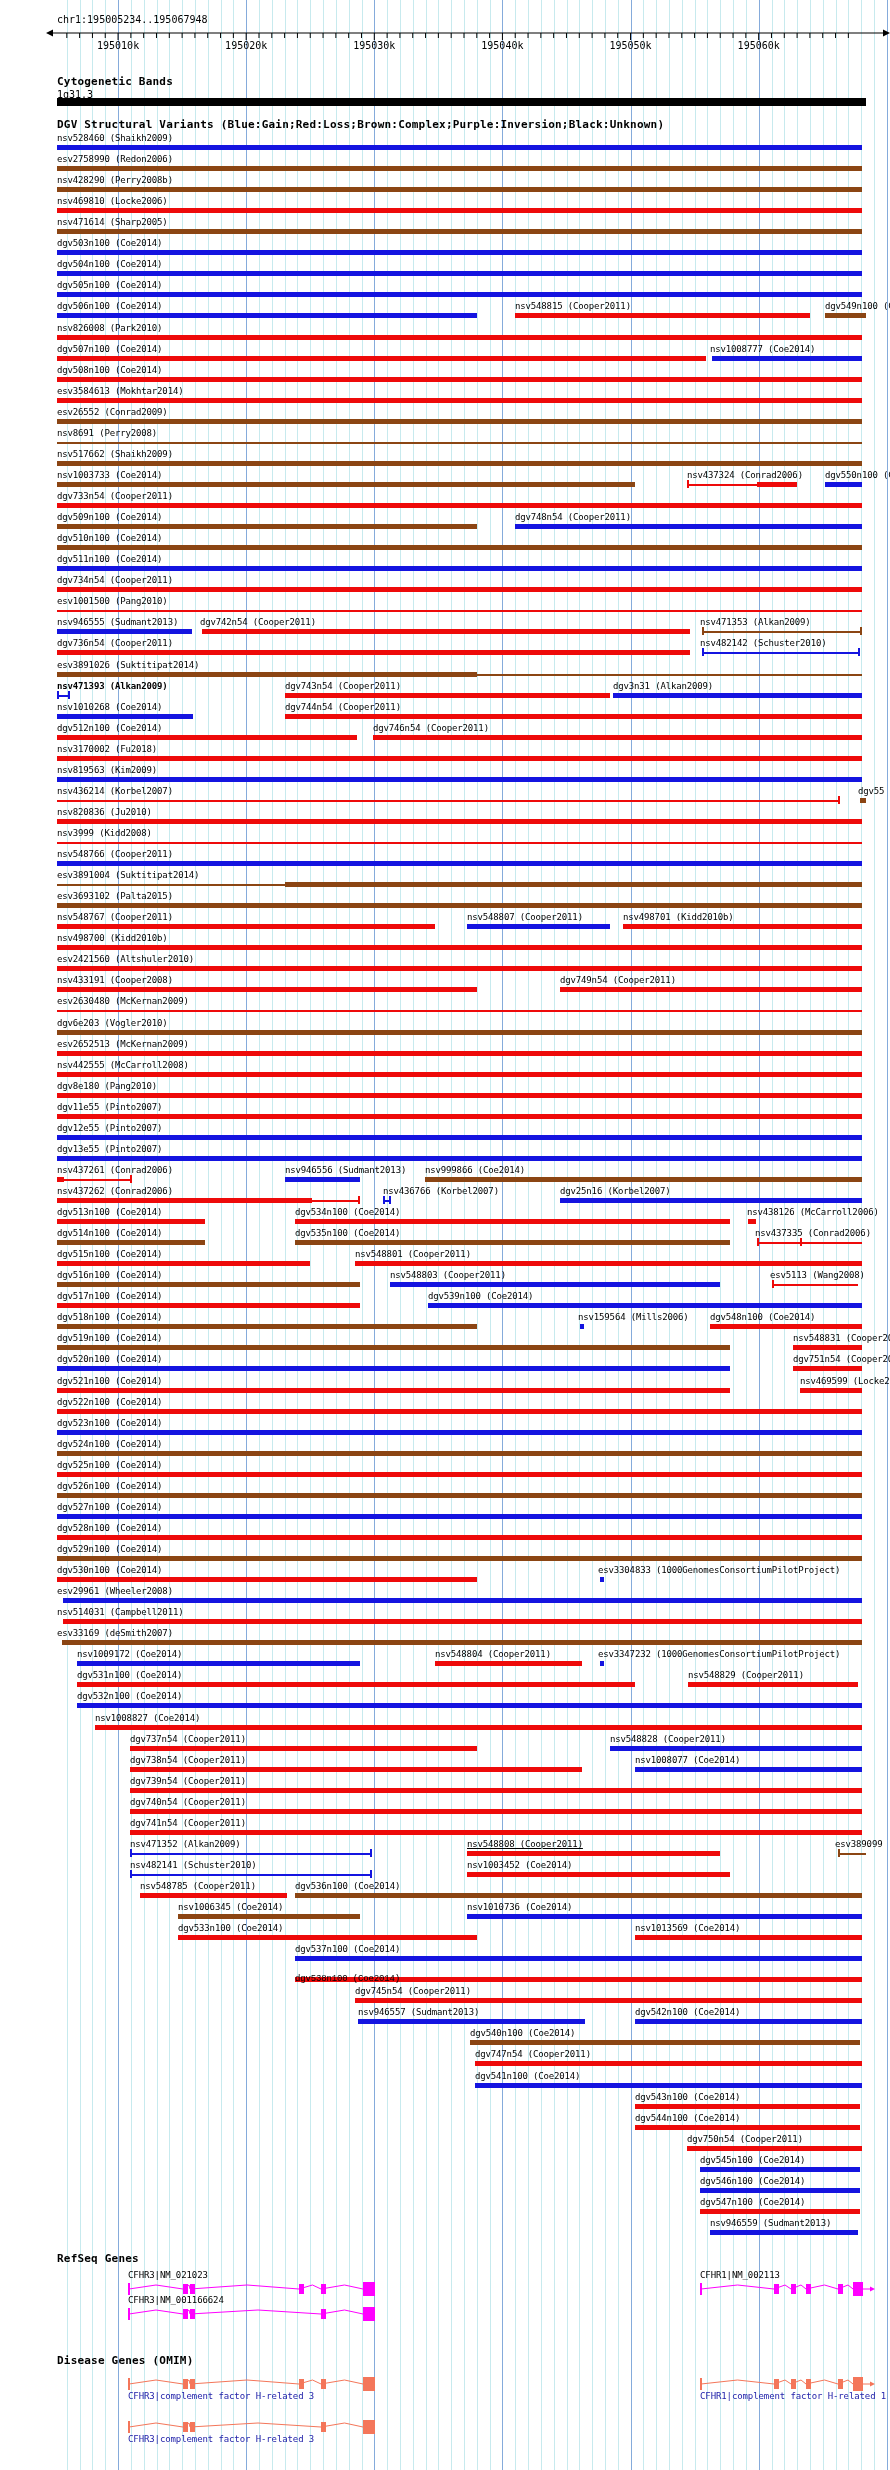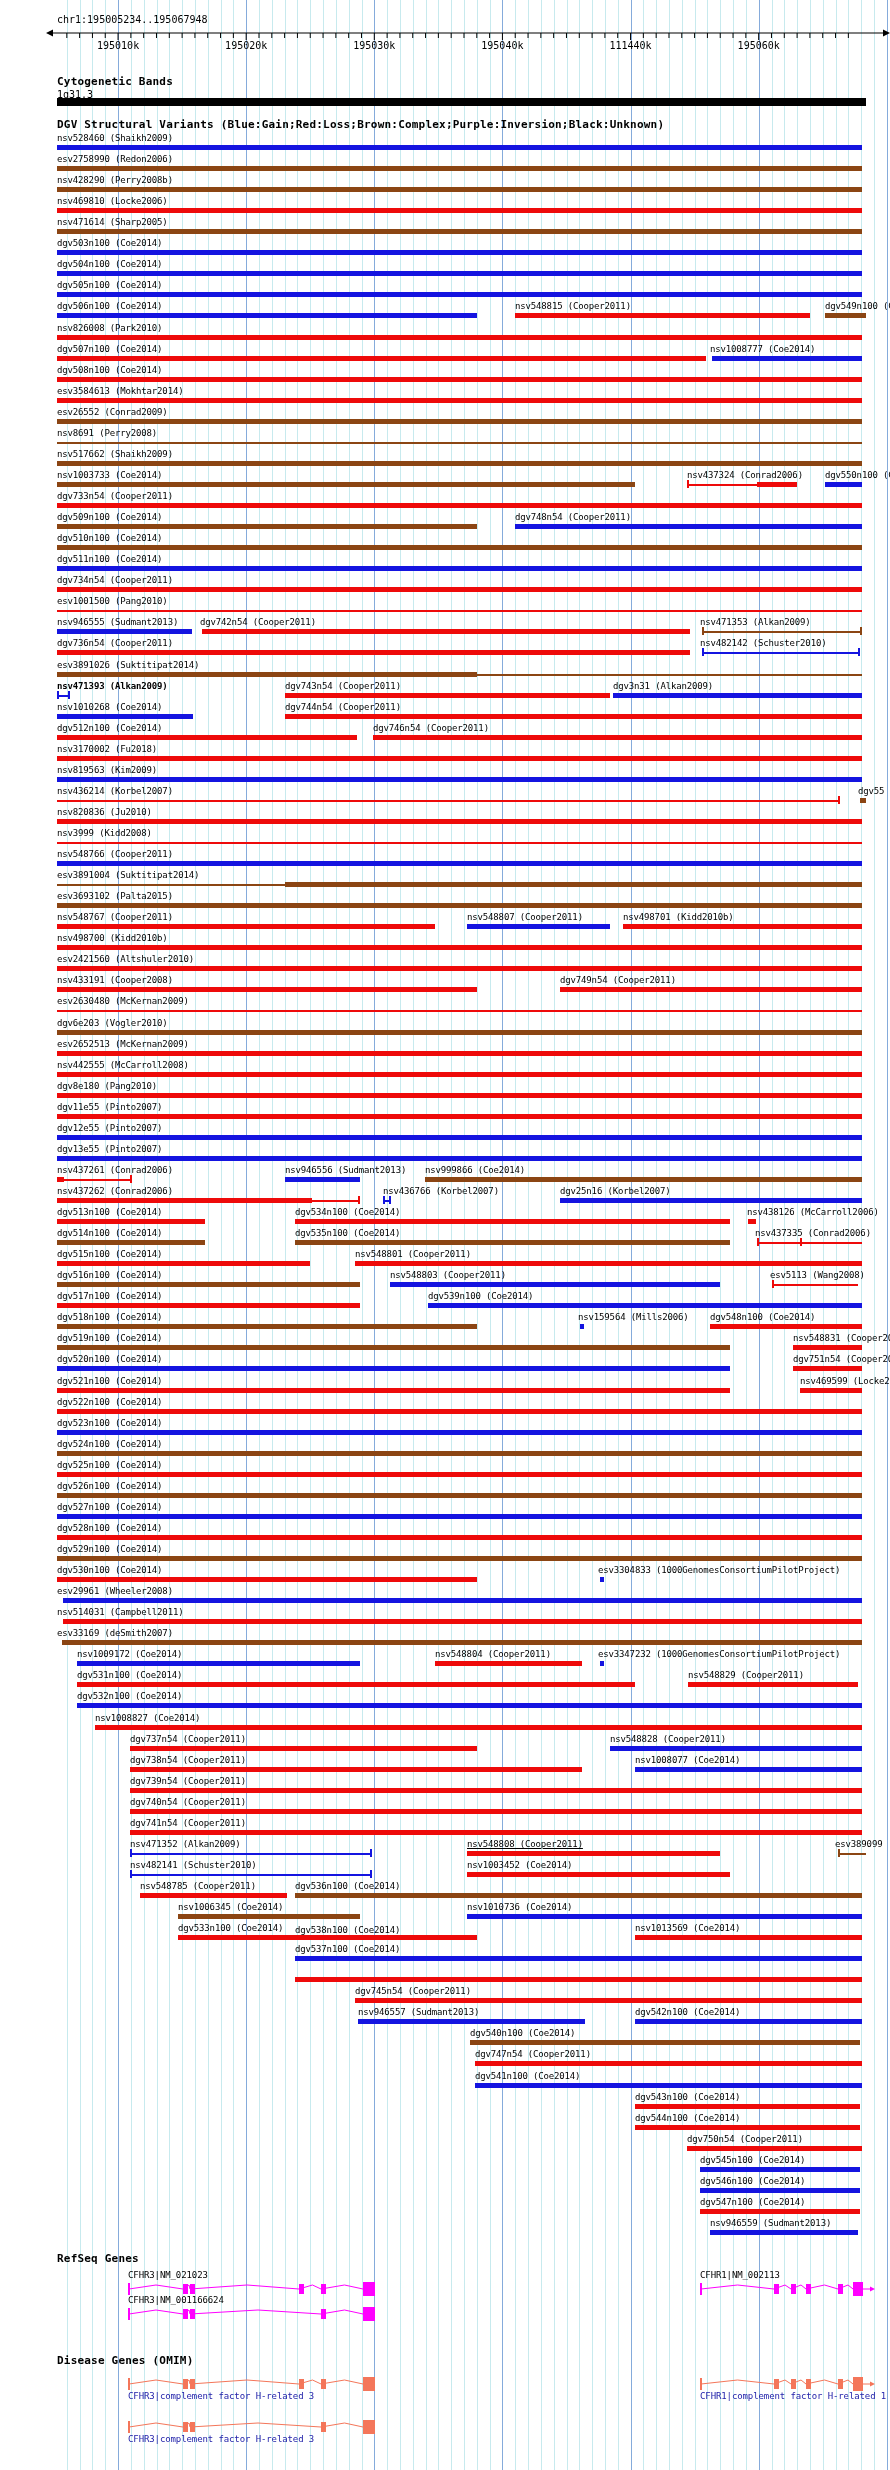--- a/index.html
+++ b/index.html
@@ -156,21 +156,21 @@
       <line x1="809.909992" y1="33" x2="809.909992" y2="38" stroke="#000" stroke-width="1"></line>
       <line x1="822.721992" y1="33" x2="822.721992" y2="38" stroke="#000" stroke-width="1"></line>
       <line x1="835.533992" y1="33" x2="835.533992" y2="38" stroke="#000" stroke-width="1"></line>
       <line x1="848.345992" y1="33" x2="848.345992" y2="38" stroke="#000" stroke-width="1"></line>
     </svg>
   <div id="ruler-labels">
       <div class="tick-label" style="left: 95.1px; top: 40px;">195010k</div>
       <div class="tick-label" style="left: 223.2px; top: 40px;">195020k</div>
       <div class="tick-label" style="left: 351.3px; top: 40px;">195030k</div>
       <div class="tick-label" style="left: 479.4px; top: 40px;">195040k</div>
-      <div class="tick-label" style="left: 607.5px; top: 40px;">111440k</div>
+      <div class="tick-label" style="left: 607.5px; top: 40px;">195050k</div>
       <div class="tick-label" style="left: 735.7px; top: 40px;">195060k</div>
     </div>
 
   <div class="hdr" style="left:57px;top:76px;">Cytogenetic Bands</div>
   <div class="smalltxt" style="left:57px;top:89px;">1q31.3</div>
   <div id="cytoband-bar" style="position: absolute; z-index: 2; left: 57px; top: 98px; width: 809px; height: 8px; background: rgb(0, 0, 0);"></div>
 
   <div class="hdr" style="left:57px;top:119px;">DGV Structural Variants (Blue:Gain;Red:Loss;Brown:Complex;Purple:Inversion;Black:Unknown)</div>
   <div id="variant-rows">
       <div>
@@ -632,21 +632,21 @@
         <div class="vlabel" style="left: 178px; top: 1923.1px;">dgv533n100 (Coe2014)</div>
         <div class="bar" style="background: rgb(238, 10, 10); left: 178px; width: 299px; top: 1935.1px;"></div>
         <div class="vlabel" style="left: 635px; top: 1923.1px;">nsv1013569 (Coe2014)</div>
         <div class="bar" style="background: rgb(238, 10, 10); left: 635px; width: 227px; top: 1935.1px;"></div>
       </div>
       <div>
         <div class="vlabel" style="left: 295px; top: 1944.16px;">dgv537n100 (Coe2014)</div>
         <div class="bar" style="background: rgb(20, 20, 224); left: 295px; width: 567px; top: 1956.16px;"></div>
       </div>
       <div>
-        <div class="vlabel" style="left: 295px; top: 1925px;">dgv538n100 (Coe2014)</div>
+        <div class="vlabel" style="left: 295px; top: 1974px; font-family: Liberation Mono, monospace;">dgv538n100 (Coe2014)</div>
         <div class="bar" style="background: rgb(238, 10, 10); left: 295px; width: 567px; top: 1977.22px;"></div>
       </div>
       <div>
         <div class="vlabel" style="left: 355px; top: 1986.28px;">dgv745n54 (Cooper2011)</div>
         <div class="bar" style="background: rgb(238, 10, 10); left: 355px; width: 507px; top: 1998.28px;"></div>
       </div>
       <div>
         <div class="vlabel" style="left: 358px; top: 2007.34px;">nsv946557 (Sudmant2013)</div>
         <div class="bar" style="background: rgb(20, 20, 224); left: 358px; width: 227px; top: 2019.34px;"></div>
         <div class="vlabel" style="left: 635px; top: 2007.34px;">dgv542n100 (Coe2014)</div>

